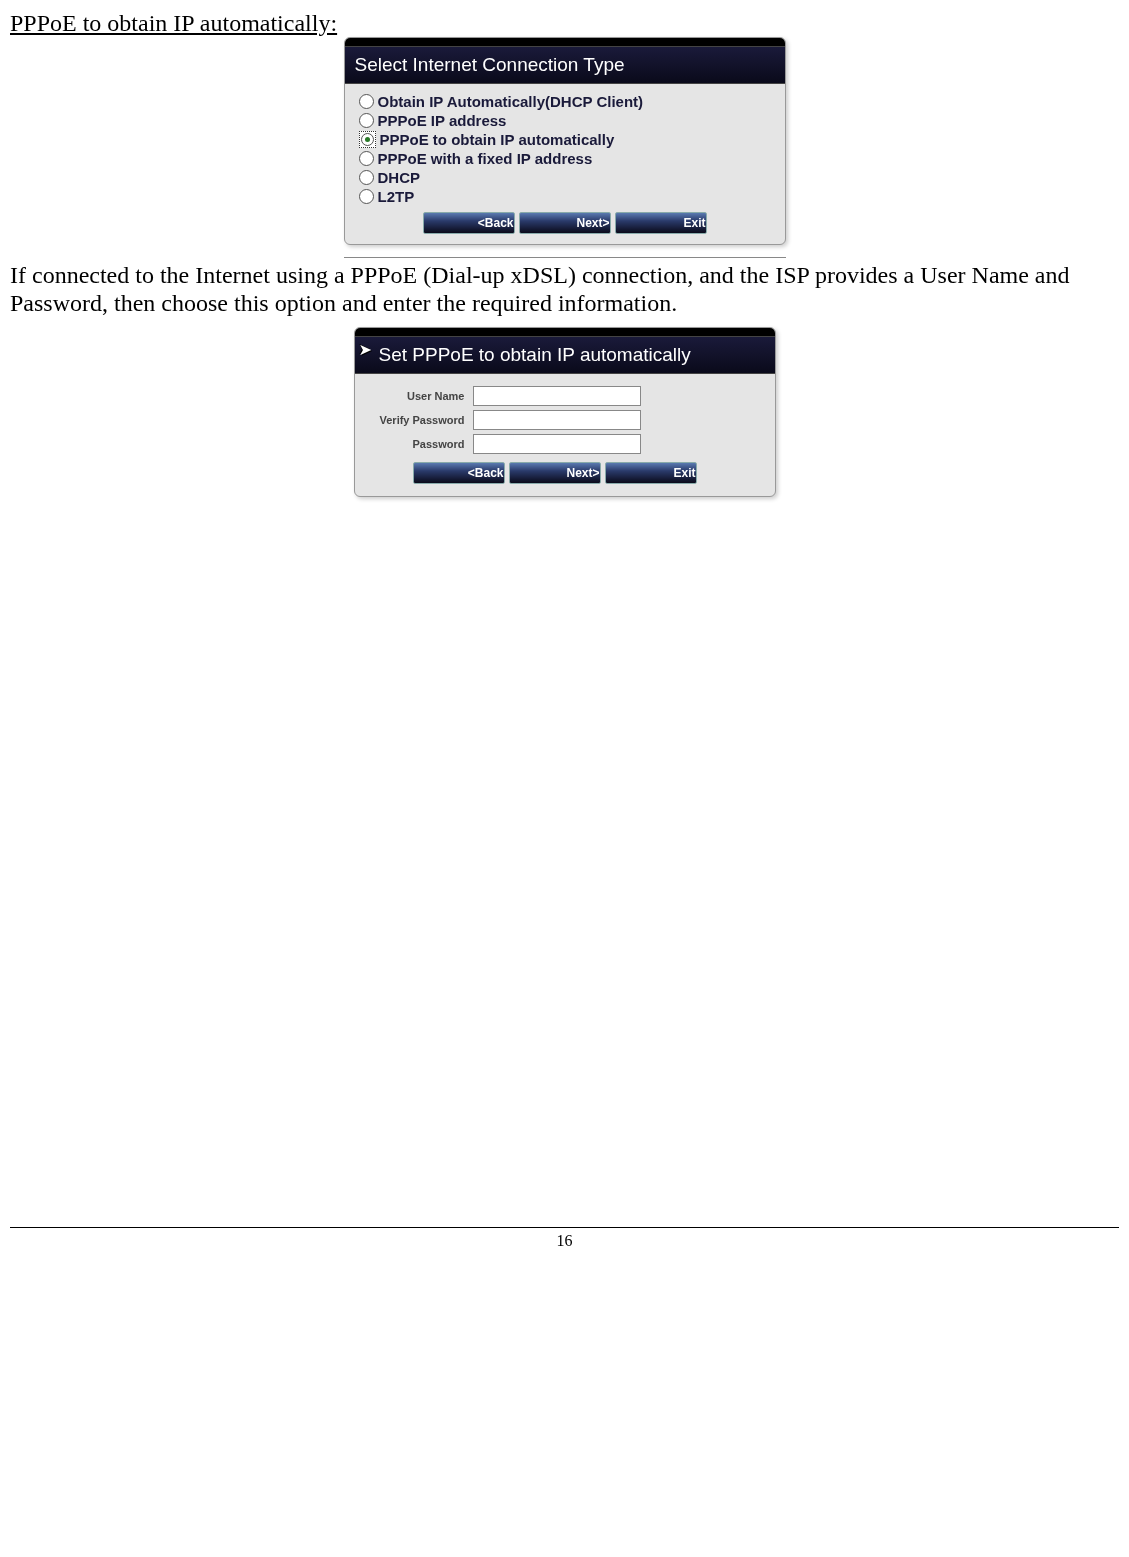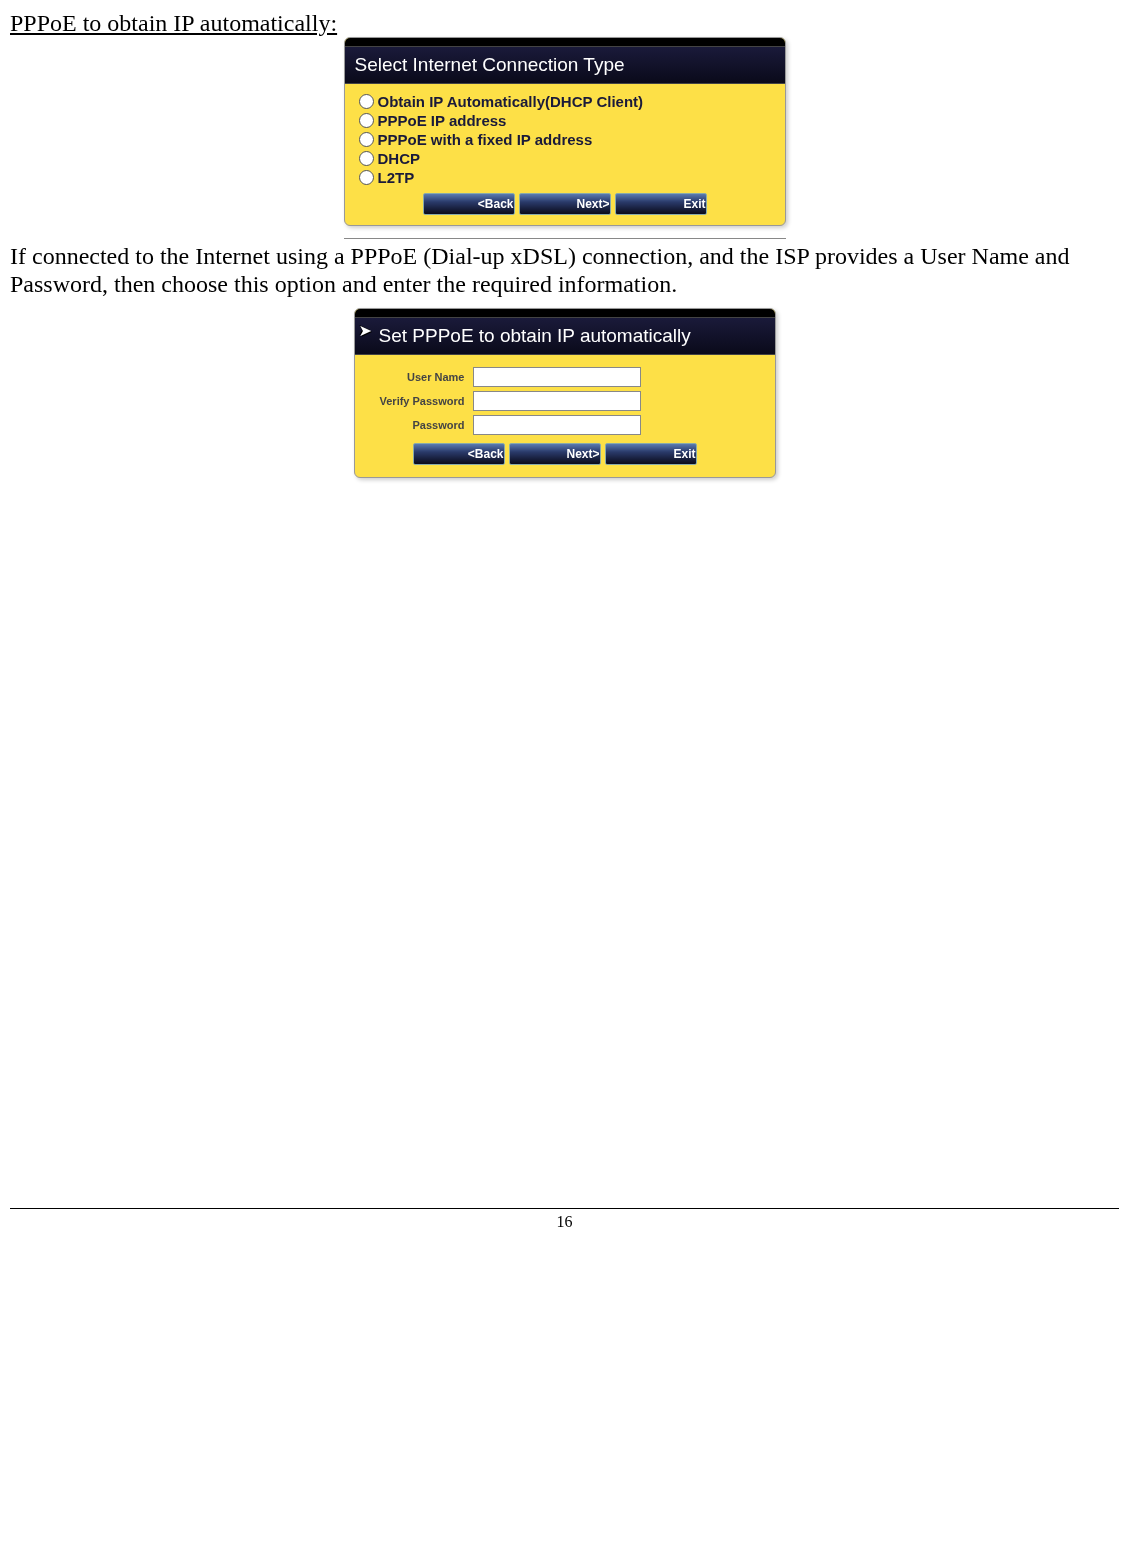--- a/index.html
+++ b/index.html
@@ -9,21 +9,21 @@
     margin: 0;
     padding: 10px;
     width: 1129px;
     box-sizing: border-box;
     background: #fff;
   }
   .underline { text-decoration: underline; }
   .center { text-align: center; }
   .dialog {
     display: inline-block;
-    background: #fde047;
+    background: #e5e5e5;
     border: 1px solid #999;
     border-radius: 6px;
     box-shadow: 2px 2px 4px rgba(0,0,0,0.2);
     overflow: hidden;
     text-align: left;
     margin-bottom: 4px;
   }
   .dialog-dark-top {
     background: #000;
     height: 8px;
@@ -150,20 +150,28 @@
     <div class="dialog-body">
       <div class="radio-row">
         <span class="radio-outer"></span>
         <span class="radio-label">Obtain IP Automatically(DHCP Client)</span>
       </div>
       <div class="radio-row">
         <span class="radio-outer"></span>
         <span class="radio-label">PPPoE IP address</span>
       </div>
       <div class="radio-row">
+        <span class="radio-outer selected-box">
+          <span class="inner-circle">
+                <span class="radio-dot"></span>
+              </span>
+        </span>
+        <span class="radio-label">PPPoE to obtain IP automatically</span>
+      </div>
+      <div class="radio-row">
         <span class="radio-outer"></span>
         <span class="radio-label">PPPoE with a fixed IP address</span>
       </div>
       <div class="radio-row">
         <span class="radio-outer"></span>
         <span class="radio-label">DHCP</span>
       </div>
       <div class="radio-row">
         <span class="radio-outer"></span>
         <span class="radio-label">L2TP</span>

